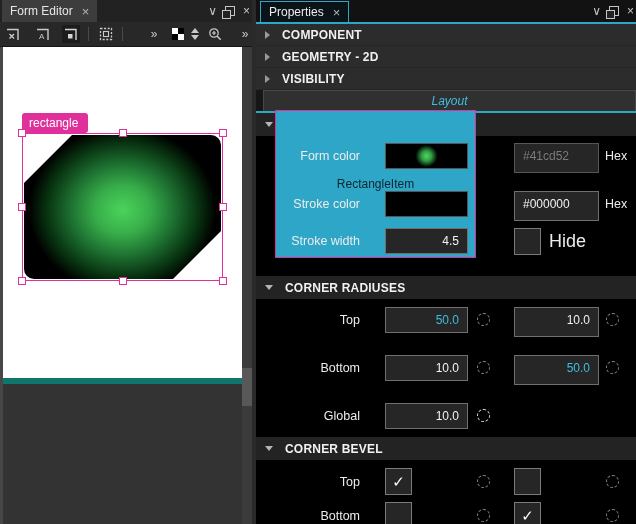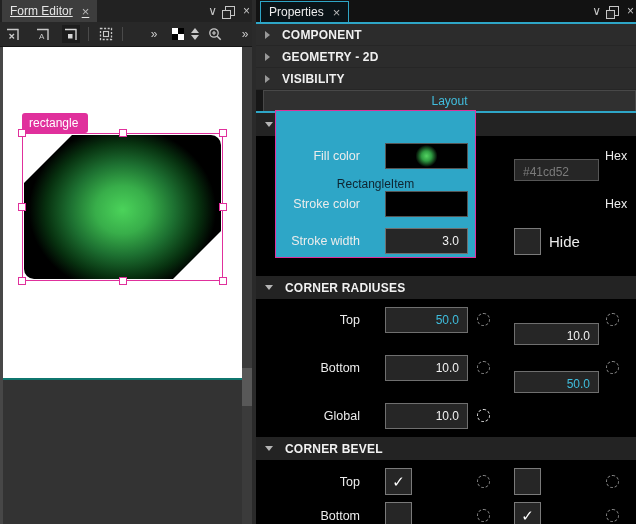--- a/index.html
+++ b/index.html
@@ -6,38 +6,38 @@
   body{
     width:636px;height:524px;overflow:hidden;position:relative;
     background:#2a2a2a;
     font-family:"Liberation Sans", sans-serif;
     -webkit-font-smoothing:antialiased;
   }
   
   .lp{position:absolute;left:0;top:0;width:252px;height:524px;background:#333;}
   .lp-tabbar{position:absolute;left:0;top:0;right:0;height:22px;background:#222;}
   .lp-tab{position:absolute;left:2px;top:0;height:22px;background:#3d3d3d;color:#e6e6e6;
-    display:flex;align-items:center;gap:9px;padding:0 8px;font-size:12px;text-decoration:underline;}
+    display:flex;align-items:center;gap:9px;padding:0 8px;font-size:12px;}
   .tab-close{color:#b9b9b9;font-size:13px;line-height:1;cursor:default;}
   .win-controls{position:absolute;right:2px;top:0;height:22px;display:flex;align-items:center;gap:8px;
     color:#c6c6c6;font-size:12px;}
   .ic-float{width:8px;height:8px;border:1px solid #c6c6c6;position:relative;background:transparent;}
   .ic-float::before{content:"";position:absolute;left:-4px;top:3px;width:7px;height:7px;border:1px solid #c6c6c6;background:#222;}
   .lp-toolbar{position:absolute;left:0;top:22px;right:0;height:24px;background:#282828;border-bottom:1px solid #161616;}
   .tbi{position:absolute;top:3px;width:18px;height:18px;display:flex;align-items:center;justify-content:center;}
   .tbi.pressed{background:#1c1c1c;}
   .tb-sep{position:absolute;top:5px;width:1px;height:14px;background:#4a4a4a;}
   .tb-ov{color:#c9c9c9;font-size:12px;line-height:18px;}
   .checker{width:12px;height:12px;background:conic-gradient(#fff 0 90deg,#000 90deg 180deg,#fff 180deg 270deg,#000 270deg 360deg);transform:rotate(90deg);}
   .updown{display:flex;flex-direction:column;gap:2px;align-items:center;}
   .updown i{width:0;height:0;border-left:4px solid transparent;border-right:4px solid transparent;}
   .updown .up{border-bottom:5px solid #c9c9c9;}
   .updown .dn{border-top:5px solid #c9c9c9;}
   .lp-left-edge{position:absolute;left:0;top:47px;width:3px;bottom:0;background:#474747;}
-  .canvas{position:absolute;left:3px;top:47px;width:239px;height:331px;background:#fff;border-bottom:2px solid #0f766e;}
+  .canvas{position:absolute;left:3px;top:47px;width:239px;height:331px;background:#fff;border-bottom:6px solid #0f766e;}
   .vscroll{position:absolute;left:242px;top:47px;width:10px;bottom:0;background:#3b3b3b;}
   .vthumb{position:absolute;left:0;right:0;top:321px;height:38px;background:#585858;}
   
   .item-shape{position:absolute;left:21px;top:88px;width:197px;height:144px;background:
       radial-gradient(ellipse 104px 92px at 50% 52%, #4bd35a 0%, #38ae4a 26%, #1d7031 50%, #07300f 74%, #000 90%) #000;
     border-radius:10px;
     clip-path:polygon(48px 0, 100% 0, 100% calc(100% - 48px), calc(100% - 48px) 100%, 0 100%, 0 48px);}
   .sel{position:absolute;left:19px;top:86px;width:201px;height:148px;border:1.5px solid #e0309c;box-sizing:border-box;}
   .handle{position:absolute;width:8px;height:8px;background:#fff;border:1.5px solid #e0309c;box-sizing:border-box;}
   .h-tl{left:-5px;top:-5px}.h-tm{left:calc(50% - 4px);top:-5px}.h-tr{right:-5px;top:-5px}
@@ -51,46 +51,46 @@
   .pr-tab{position:absolute;left:4px;top:1px;height:21px;background:#0a1317;border:1px solid #2ea6c7;border-bottom:none;
     box-sizing:border-box;color:#ececec;display:flex;align-items:center;gap:9px;padding:0 8px;font-size:12px;}
   .pr-content{position:absolute;left:0;top:24px;right:0;bottom:0;}
   .collapsed-row{height:21px;display:flex;align-items:center;gap:12px;padding-left:9px;
     background:#2c2c2c;border-bottom:1px solid #262626;color:#f0f0f0;font-size:12px;font-weight:600;letter-spacing:.2px;}
   .tri-right{width:0;height:0;border-top:4px solid transparent;border-bottom:4px solid transparent;border-left:5px solid #999;}
   .tri-down{width:0;height:0;border-left:4px solid transparent;border-right:4px solid transparent;border-top:5px solid #b5b5b5;}
   .type-tabs{height:21px;display:flex;background:#161616;border-bottom:2px solid #2ea6c7;}
   .type-tab{flex:1;display:flex;align-items:center;justify-content:center;font-size:12px;}
   .type-tab.sel{background:#2ea6c7;color:#0e2430;}
-  .type-tab.unsel{background:#303030;color:#41bede;border:1px solid #484848;border-bottom:none;margin-left:7px;}
+  .type-tab.unsel{background:#303030;color:#41bede;border:1px solid #484848;border-bottom:none;margin-left:7px;font-style:italic;}
   .sec-head{height:23px;background:#232323;display:flex;align-items:center;gap:12px;padding-left:9px;
     color:#f2f2f2;font-size:12px;font-weight:600;letter-spacing:.2px;}
   .prow{position:relative;height:26px;}
   .prow.cbrow{height:28px;}
   .plabel{position:absolute;left:0;top:0;width:104px;text-align:right;color:#ececec;font-size:12.5px;}
   .prow .plabel{line-height:26px;} .prow.cbrow .plabel{line-height:28px;}
   .ctl1{position:absolute;left:129px;top:0;width:83px;height:26px;box-sizing:border-box;}
-  .ctl2{position:absolute;left:258px;top:16px;width:85px;height:22px;box-sizing:border-box;}
+  .ctl2{position:absolute;left:258px;top:0;width:85px;height:30px;box-sizing:border-box;}
   .field{width:100%;height:100%;box-sizing:border-box;background:#262626;border:1px solid #6f6f6f;
     color:#f2f2f2;font-size:12px;text-align:right;padding:0 8px;line-height:24px;}
   .field.hexfield{text-align:left;}
   .field.bound{color:#3fbede;}
   .field.disabled{color:#7b7b7b;border-color:#565656;}
   .swatch{width:100%;height:100%;box-sizing:border-box;border:1px solid #555;background:#000;}
   .swatch.fill{background:radial-gradient(circle 11px at 50% 50%, #55d463 0%, #2f9e42 45%, #000 100%) #000;}
   .hexlab{position:absolute;left:349px;top:0;line-height:26px;color:#ececec;font-size:12.5px;}
   .cb{position:absolute;top:0;width:27px;height:27px;box-sizing:border-box;background:#262626;border:1px solid #7a7a7a;
     color:#fff;font-size:15px;text-align:center;line-height:25px;}
   .cb.c1{left:129px;} .cb.c2{left:258px;}
   .bind-ic{position:absolute;width:13px;height:13px;border:1.5px dashed #8d8d8d;border-radius:50%;box-sizing:border-box;}
   .bind-ic.p1{left:221px;} .bind-ic.p2{left:350px;}
   .prow .bind-ic{top:6px;} .prow.cbrow .bind-ic{top:7px;}
   .bind-ic.bright{border-color:#e6e6e6;}
   .bind-ic.diamond{border-radius:2px;width:10px;height:10px;transform:rotate(45deg);border-color:#e6e6e6;left:223px;}
-  .hide-lab{position:absolute;left:293px;top:0;line-height:27px;color:#ececec;font-size:15px;}
+  .hide-lab{position:absolute;left:293px;top:0;line-height:27px;color:#ececec;font-size:18px;}
   .gap7{margin-top:7px}.gap8{margin-top:8px}.gap9{margin-top:22px}.gap11{margin-top:11px}.gap14{margin-top:8px}.gap6{margin-top:6px}
   svg{display:block;}
 </style>
 </head>
 <body>
 
 <div class="lp">
   <div class="lp-tabbar">
     <div class="lp-tab">
       <span>Form Editor</span>
@@ -211,42 +211,45 @@
         <span>Layout</span>
       </div>
     </div>
 
     <div class="sec-head">
       <span class="tri-down"></span>
       <span>RECTANGLE ITEM</span>
     </div>
 
     <div class="prow gap7">
-      <div class="plabel">Fill color</div>
+      <div class="plabel">Form color</div>
       <div class="ctl1">
           <div class="swatch fill"></div>
         </div>
       <div class="ctl2">
           <div class="field hexfield disabled">#41cd52</div>
         </div>
       <div class="hexlab">Hex</div>
     </div>
 
     <div class="prow gap9">
       <div class="plabel">Stroke color</div>
       <div class="ctl1">
           <div class="swatch"></div>
         </div>
+      <div class="ctl2">
+          <div class="field hexfield">#000000</div>
+        </div>
       <div class="hexlab">Hex</div>
     </div>
 
     <div class="prow gap11">
       <div class="plabel">Stroke width</div>
       <div class="ctl1">
-          <div class="field">3.0</div>
+          <div class="field">4.5</div>
         </div>
       <div class="cb c2"></div>
       <div class="hide-lab">Hide</div>
     </div>
 
     <div class="sec-head gap9">
       <span class="tri-down"></span>
       <span>CORNER RADIUSES</span>
     </div>
 

